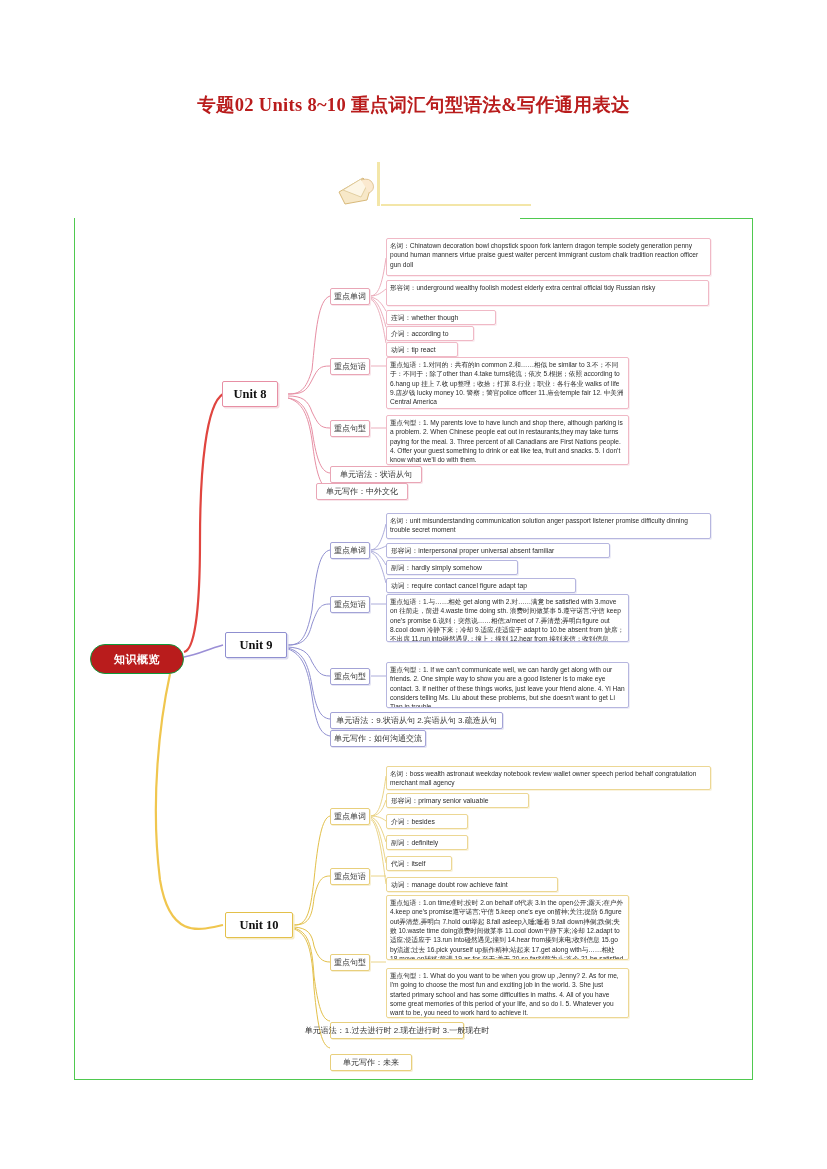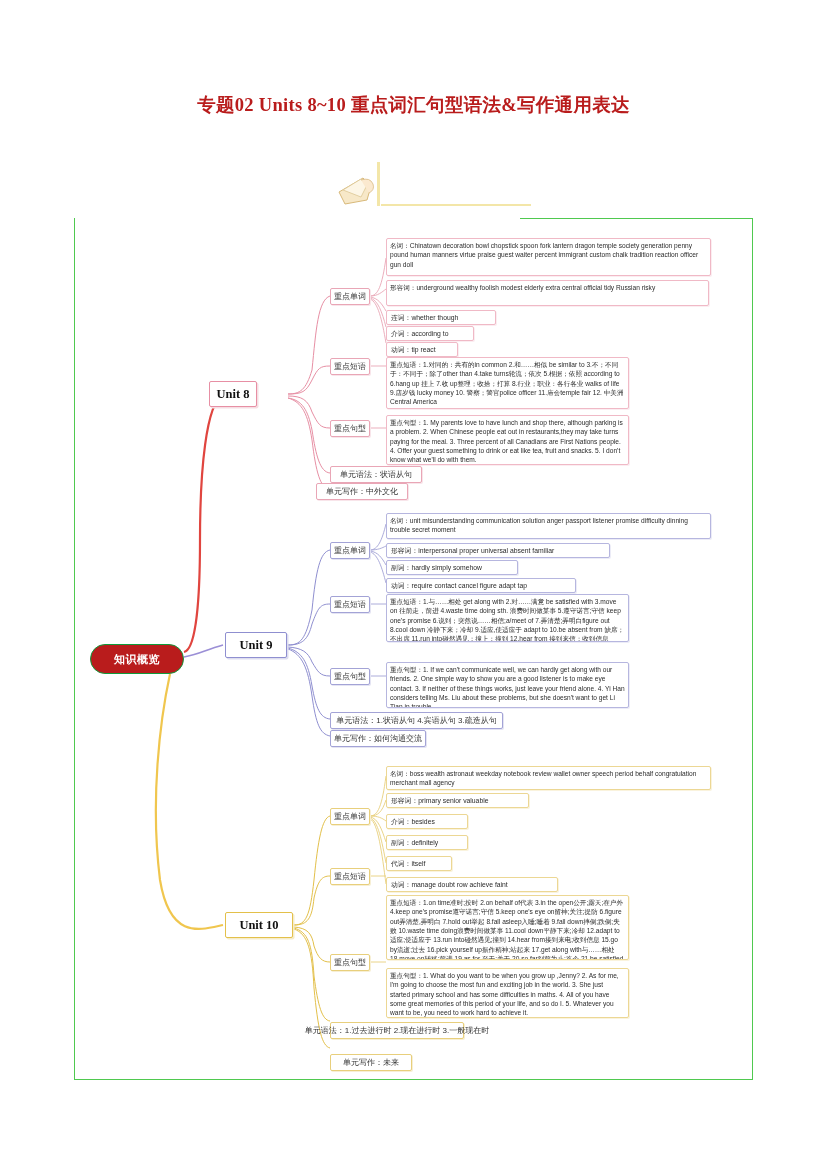--- a/index.html
+++ b/index.html
@@ -91,21 +91,21 @@
   .unit-node {
     position: absolute;
     height: 26px;
     background: #fff;
     display: flex; align-items: center; justify-content: center;
     font-weight: bold; font-size: 12.5px;
     font-family: "Liberation Serif","DejaVu Serif",serif;
     color: #111;
     border-radius: 2px;
   }
-  #unit-node-8  { left: 209px; top: 381px; width: 48px; border: 1.3px solid #e78fa4; box-shadow: 1.5px 1.5px 0 #f6dde3; }
+  #unit-node-8  { left: 222px; top: 381px; width: 56px; border: 1.3px solid #e78fa4; box-shadow: 1.5px 1.5px 0 #f6dde3; }
   #unit-node-9  { left: 225px; top: 632px; width: 62px; border: 1.3px solid #8f8fd0; box-shadow: 1.5px 1.5px 0 #ddddef; }
   #unit-node-10 { left: 225px; top: 912px; width: 68px; border: 1.3px solid #e3c04a; box-shadow: 1.5px 1.5px 0 #f6ecc9; }
 
   
   .cat-node {
     position: absolute;
     height: 17px;
     display: flex; align-items: center; justify-content: center;
     font-size: 8px; color: #333; background: #fff;
     border-radius: 2px; padding: 0 4px; white-space: nowrap;
@@ -243,21 +243,21 @@
 
 <div class="cat-node cat-purple" style="left:330px; top:596px; width:40px;">重点短语</div>
 <div class="leaf leaf-purple" style="left:386px; top:594px; width:243px; height:48px;">重点短语：1.与……相处 get along with 2.对……满意 be satisfied with 3.move on 往前走，前进 4.waste time doing sth. 浪费时间做某事 5.遵守诺言;守信  keep one's promise 6.说到；突然说……相信;a/meet of 7.弄清楚;弄明白figure out 8.cool down 冷静下来；冷却 9.适应,使适应于  adapt to 10.be absent from 缺席；不出席 11.run into碰然遇见；撞上；撞到 12.hear from 接到来信；收到信息</div>
 
 <div class="cat-node cat-purple" style="left:330px; top:668px; width:40px;">重点句型</div>
 <div class="leaf leaf-purple" style="left:386px; top:662px; width:243px; height:46px;">重点句型：1. If we can't communicate well, we can hardly get along with our friends.
 2. One simple way to show you are a good listener is to make eye contact.
 3. If neither of these things works, just leave your friend alone.
 4. Yi Han considers telling Ms. Liu about these problems, but she doesn't want to get Li Tian in trouble.</div>
 
-<div class="cat-node cat-purple" style="left:330px; top:712px; width:173px;">单元语法：1.状语从句 4.宾语从句 3.疏造从句</div>
+<div class="cat-node cat-purple" style="left:330px; top:712px; width:173px;">单元语法：9.状语从句 2.宾语从句 3.疏造从句</div>
 <div class="cat-node cat-purple" style="left:330px; top:730px; width:96px;">单元写作：如何沟通交流</div>
 
 <div class="cat-node cat-yellow" style="left:330px; top:808px; width:40px;">重点单词</div>
 
 <div class="leaf leaf-yellow" style="left:386px; top:766px; width:325px; height:24px;">名词：boss wealth astronaut weekday notebook review wallet owner speech period behalf congratulation merchant mall agency</div>
 
 <div class="leaf leaf-yellow leaf-sm" style="left:386px; top:793px; width:143px;">形容词：primary senior valuable</div>
 
 <div class="leaf leaf-yellow leaf-sm" style="left:386px; top:814px; width:82px;">介词：besides</div>
 

